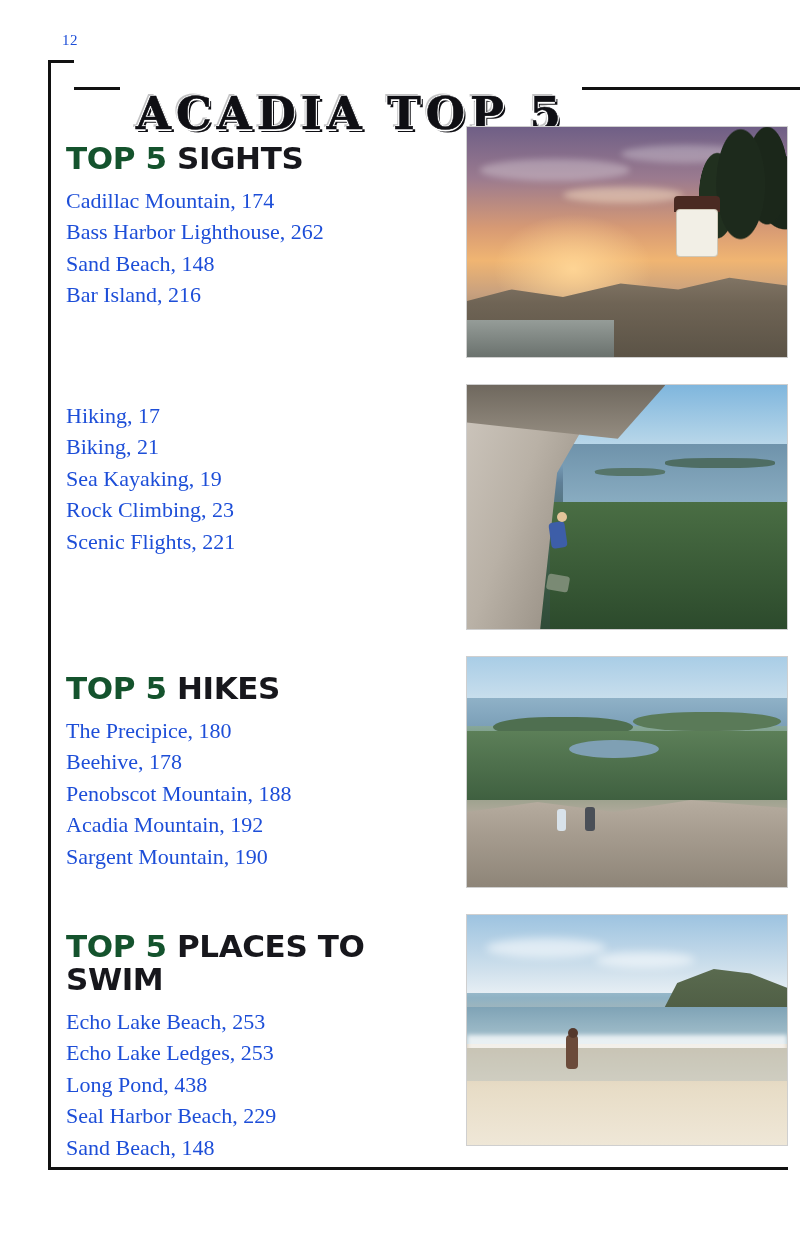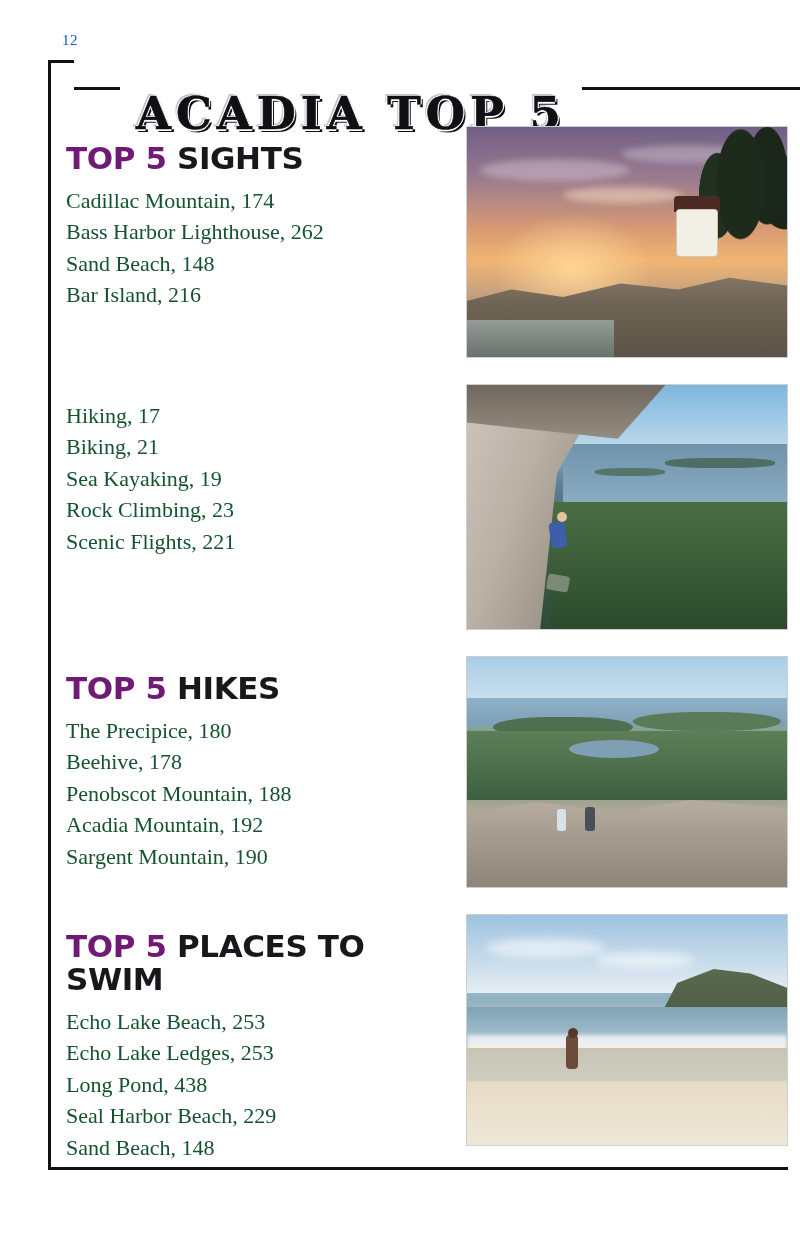--- a/index.html
+++ b/index.html
@@ -125,32 +125,32 @@
 
   .sec-title {
     font-family: "DejaVu Sans", sans-serif;
     font-weight: bold;
     font-size: 31px;
     line-height: 1.06;
     letter-spacing: -0.4px;
     margin: 0 0 10px 0;
     color: #17171c;
   }
-  .sec-title .accent { color: #701a75; }
+  .sec-title .accent { color: #14532d; }
 
   .sec-list {
     list-style: none;
     margin: 0;
     padding: 0;
   }
   .sec-list li {
     font-family: "Liberation Serif", serif;
     font-size: 22px;
     line-height: 1.43;
-    color: #14532d;
+    color: #1d4ed8;
     white-space: nowrap;
   }
 
   .col-photo {
     flex: 1;
     display: flex;
     justify-content: flex-end;
   }
   .photo {
     width: 322px;

